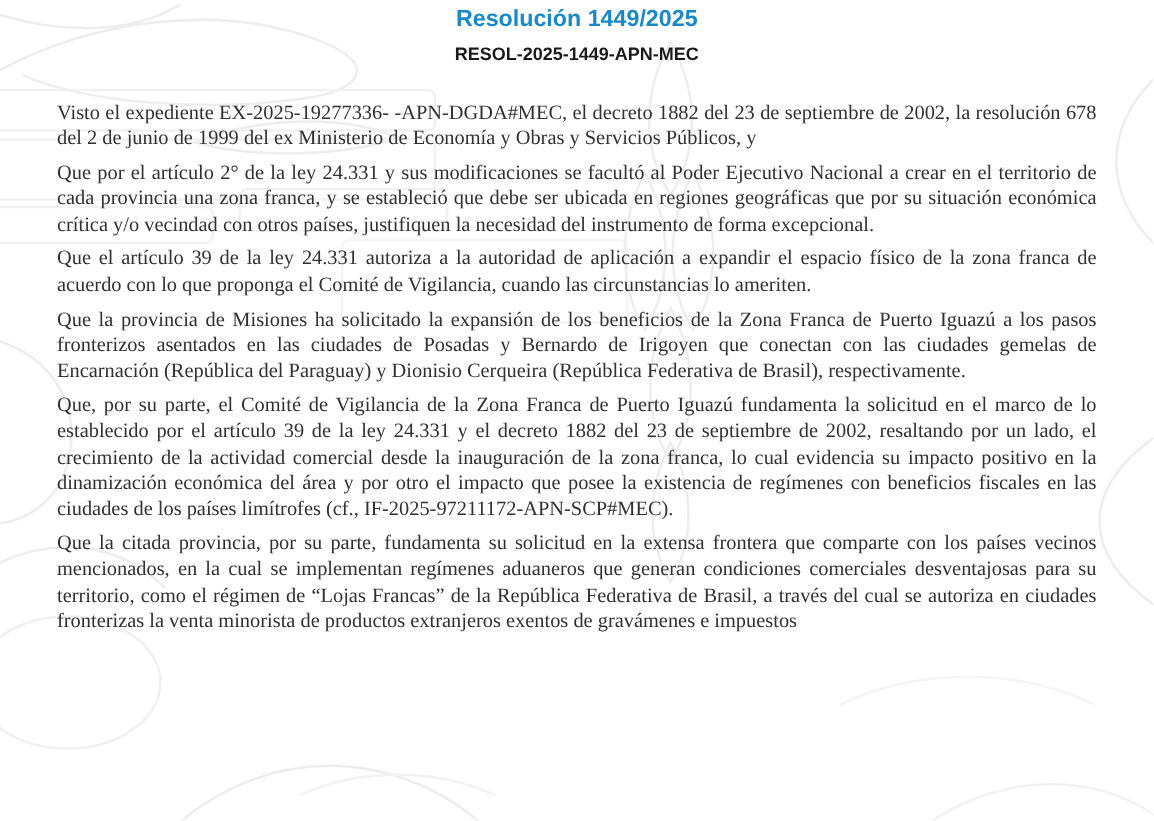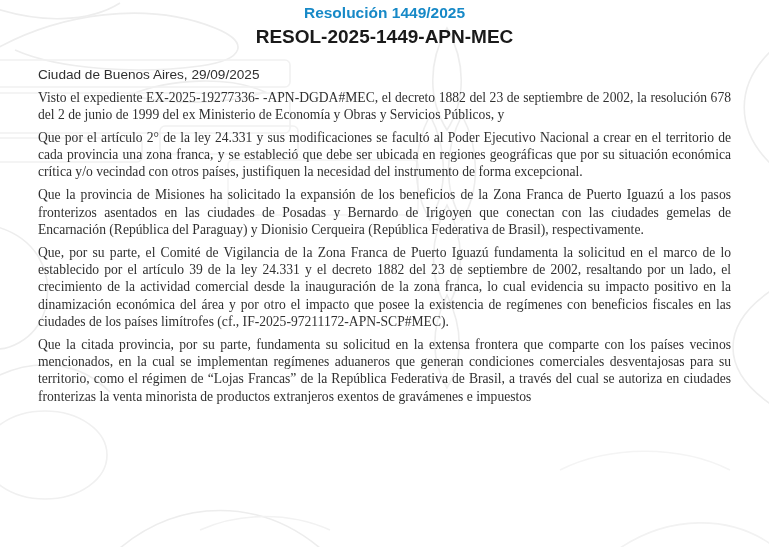--- a/index.html
+++ b/index.html
@@ -31,21 +31,21 @@
     margin: 0;
     text-align: center;
     font-size: 15.5px;
     font-weight: bold;
     color: #1789c7;
     line-height: 18px;
   }
   .subtitle {
     margin: 6px 0 0 0;
     text-align: center;
-    font-size: 19px;
+    font-size: 12px;
     font-weight: bold;
     color: #1a1a1a;
     line-height: 17px;
   }
   .body-text {
     margin-top: 21px;
     font-size: 13.6px;
     line-height: 17.3px;
     color: #303030;
   }
@@ -97,28 +97,28 @@
   </svg>
 
   <div class="content">
 
     <h1 class="title">Resolución 1449/2025</h1>
 
     <h2 class="subtitle">RESOL-2025-1449-APN-MEC</h2>
 
     <div class="body-text">
 
-      <p class="line">Ciudad de Buenos Aires, 29/09/2025</p>
 
       <p class="para">Visto el expediente EX-2025-19277336- -APN-DGDA#MEC, el decreto 1882 del 23 de septiembre de 2002, la resolución 678 del 2 de junio de 1999 del ex Ministerio de Economía y Obras y Servicios Públicos, y</p>
 
 
       <p class="para">Que por el artículo 2° de la ley 24.331 y sus modificaciones se facultó al Poder Ejecutivo Nacional a crear en el territorio de cada provincia una zona franca, y se estableció que debe ser ubicada en regiones geográficas que por su situación económica crítica y/o vecindad con otros países, justifiquen la necesidad del instrumento de forma excepcional.</p>
 
 
+      <p class="para">Que el artículo 39 de la ley 24.331 autoriza a la autoridad de aplicación a expandir el espacio físico de la zona franca de acuerdo con lo que proponga el Comité de Vigilancia, cuando las circunstancias lo ameriten.</p>
 
       <p class="para">Que la provincia de Misiones ha solicitado la expansión de los beneficios de la Zona Franca de Puerto Iguazú a los pasos fronterizos asentados en las ciudades de Posadas y Bernardo de Irigoyen que conectan con las ciudades gemelas de Encarnación (República del Paraguay) y Dionisio Cerqueira (República Federativa de Brasil), respectivamente.</p>
 
       <p class="para">Que, por su parte, el Comité de Vigilancia de la Zona Franca de Puerto Iguazú fundamenta la solicitud en el marco de lo establecido por el artículo 39 de la ley 24.331 y el decreto 1882 del 23 de septiembre de 2002, resaltando por un lado, el crecimiento de la actividad comercial desde la inauguración de la zona franca, lo cual evidencia su impacto positivo en la dinamización económica del área y por otro el impacto que posee la existencia de regímenes con beneficios fiscales en las ciudades de los países limítrofes (cf., IF-2025-97211172-APN-SCP#MEC).</p>
 
       <p class="para">Que la citada provincia, por su parte, fundamenta su solicitud en la extensa frontera que comparte con los países vecinos mencionados, en la cual se implementan regímenes aduaneros que generan condiciones comerciales desventajosas para su territorio, como el régimen de “Lojas Francas” de la República Federativa de Brasil, a través del cual se autoriza en ciudades fronterizas la venta minorista de productos extranjeros exentos de gravámenes e impuestos</p>
 
     </div>
   </div>
 </div>

